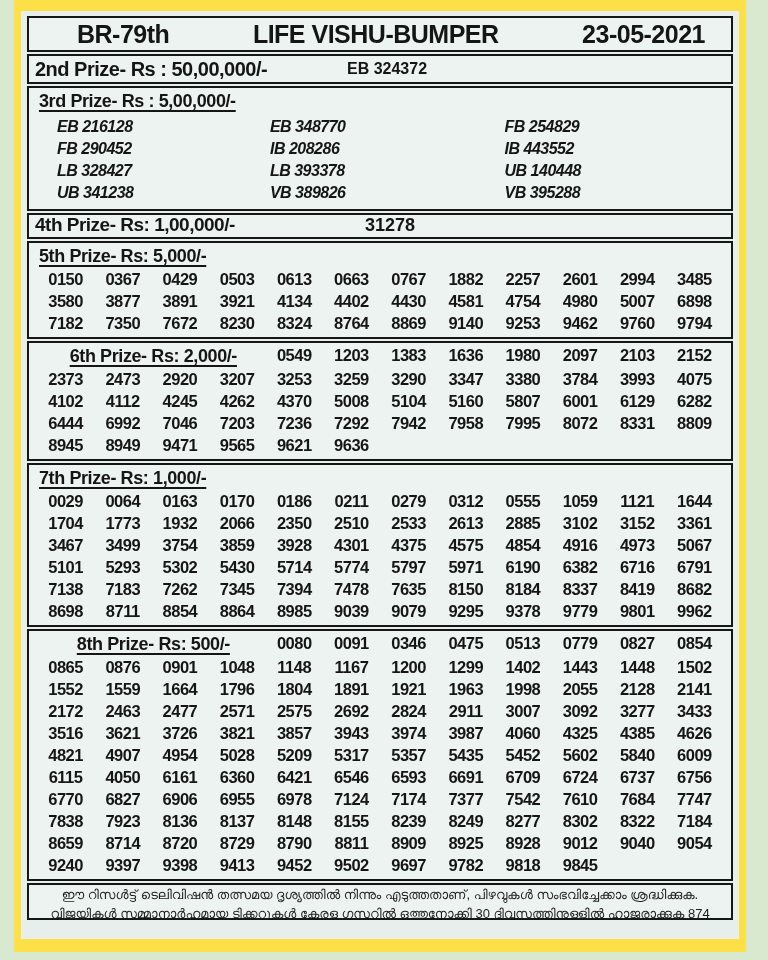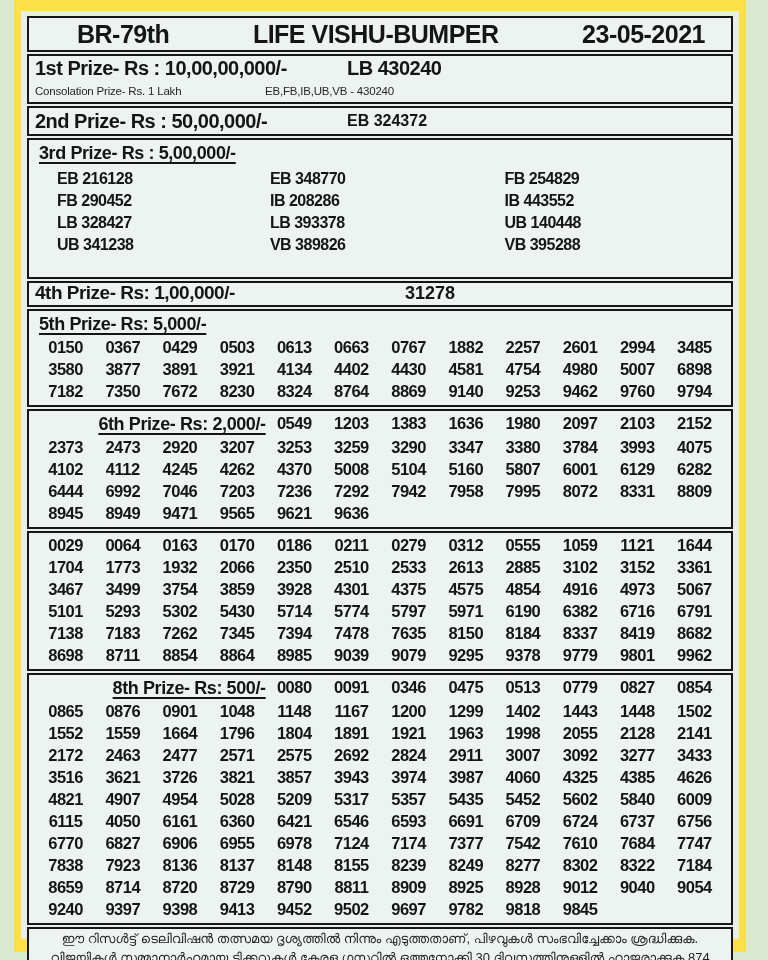--- a/index.html
+++ b/index.html
@@ -47,60 +47,51 @@
   .p2-winner { font-size:16px; font-weight:bold; }
   
   .sec-label {
     font-size:18px; font-weight:bold; letter-spacing:-0.4px;
     text-decoration:underline; text-decoration-thickness:2px; text-underline-offset:3px;
     line-height:24px; white-space:nowrap;
   }
   
   .grid3 {
     display:grid; grid-template-columns: 1.18fr 1.3fr 1fr;
-    padding:3px 40px 20px 22px;
+    padding:3px 40px 4px 22px;
+    font-style:italic;
   }
   .grid3 .num { text-align:left; font-size:16px; line-height:22px; }
   
   .grid12 { display:grid; grid-template-columns:repeat(12,1fr); padding:0 2px 2px 2px; }
   .num { font-weight:bold; font-size:16.5px; letter-spacing:-0.5px; line-height:22px; text-align:center; white-space:nowrap; }
-  .label-cell { grid-column:1 / span 4; text-align:right; padding-left:4px; }
+  .label-cell { grid-column:1 / span 4; text-align:center; padding-left:4px; }
   
   .p4 { display:flex; align-items:flex-end; height:26px; }
   .p4-label { font-size:19px; font-weight:bold; width:330px; letter-spacing:-0.5px; }
-  .p4-winner { font-size:18px; font-weight:bold;margin-left:40px; }
+  .p4-winner { font-size:18px; font-weight:bold; }
   
   .footer {
     height:37px; overflow:hidden;
     font-size:13px; line-height:18.5px; text-align:center;
     color:#1d1d1d; padding:1px 4px;
   }
 </style>
 </head>
 <body>
 
 <div class="frame">
   <div class="panel">
 
     <div class="box hdr">
       <span>BR-79th</span>
       <span>LIFE VISHU-BUMPER</span>
       <span>23-05-2021</span>
     </div>
 
-    <div class="box">
-      <div class="p1-line">
-        <span class="p1-label">1st Prize- Rs : 10,00,00,000/-</span>
-        <span class="p1-winner">LB 430240</span>
-      </div>
-      <div class="consol">
-        <span class="c1">Consolation Prize- Rs. 1 Lakh</span>
-        <span class="c2">EB,FB,IB,UB,VB - 430240</span>
-      </div>
-    </div>
 
     <div class="box p2">
       <span class="p2-label">2nd Prize- Rs : 50,00,000/-</span>
       <span class="p2-winner">EB 324372</span>
     </div>
 
     <div class="box">
       <div class="sec-label" style="padding-left:4px;">3rd Prize- Rs : 5,00,000/-</div>
       <div class="grid3">
           <span class="num">EB 216128</span>
@@ -215,20 +206,21 @@
           <span class="num">8945</span>
           <span class="num">8949</span>
           <span class="num">9471</span>
           <span class="num">9565</span>
           <span class="num">9621</span>
           <span class="num">9636</span>
         </div>
     </div>
 
     <div class="box">
+      <div class="sec-label" style="padding-left:4px;">7th Prize- Rs: 1,000/-</div>
       <div class="grid12">
           <span class="num">0029</span>
           <span class="num">0064</span>
           <span class="num">0163</span>
           <span class="num">0170</span>
           <span class="num">0186</span>
           <span class="num">0211</span>
           <span class="num">0279</span>
           <span class="num">0312</span>
           <span class="num">0555</span>

